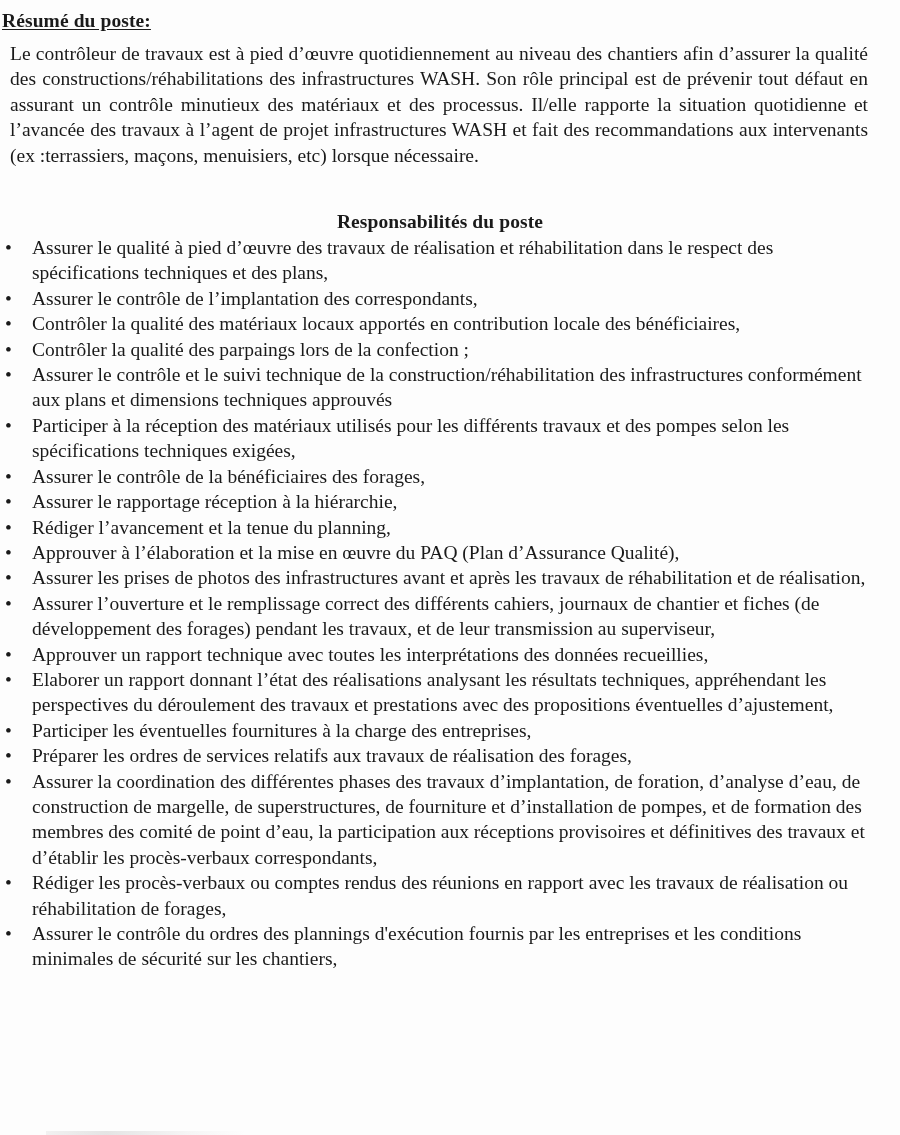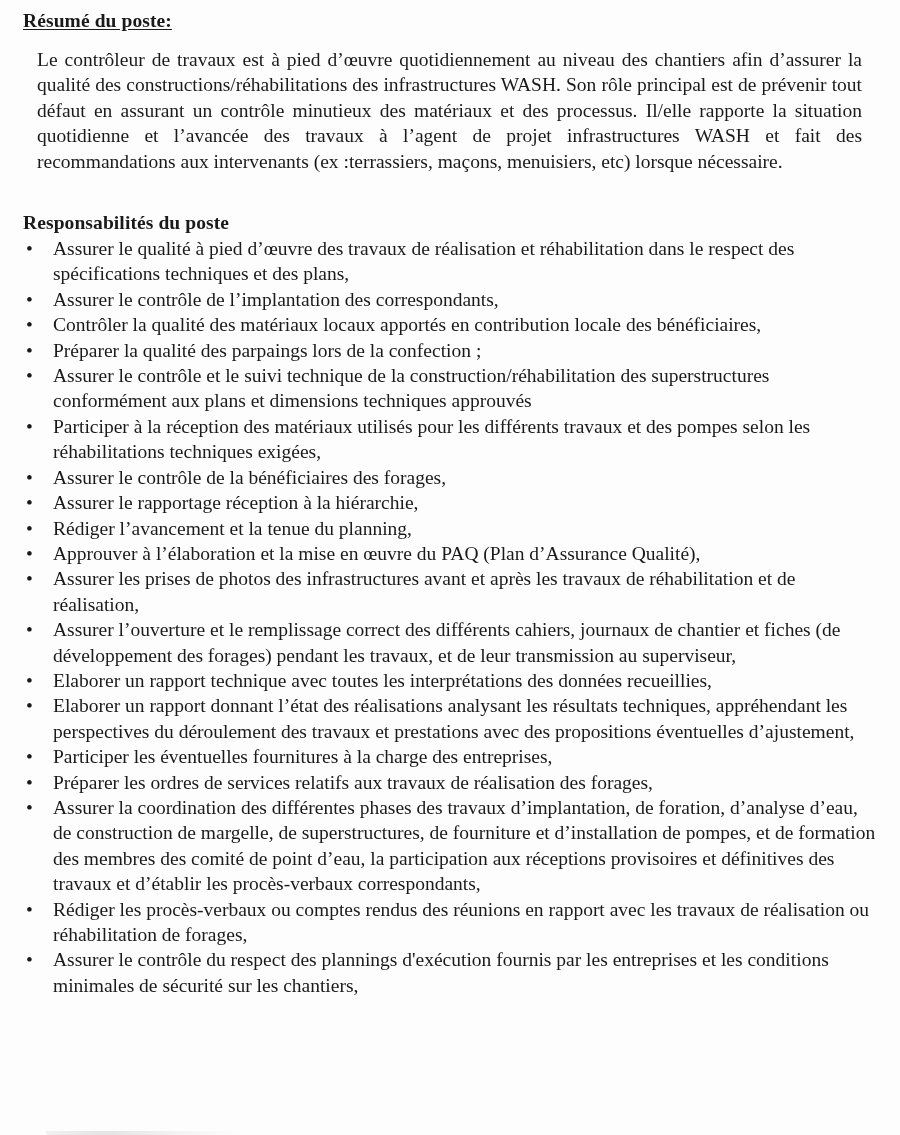--- a/index.html
+++ b/index.html
@@ -14,49 +14,50 @@
     font-family: "Liberation Serif", "DejaVu Serif", serif;
     color: #1a1a1a;
     overflow: hidden;
   }
 
   .page {
     position: relative;
     width: 900px;
     height: 1135px;
     box-sizing: border-box;
-    padding: 8px 22px 0 23px;
+    padding: 8px 22px 0 2px;
   }
 
   
   .heading-underlined {
     font-size: 19.5px;
     font-weight: bold;
     text-decoration: underline;
     text-underline-offset: 2px;
     line-height: 25px;
     margin: 0 0 2px 0;
     letter-spacing: 0.1px;
   }
 
   .heading-plain {
     font-size: 19.5px;
     font-weight: bold;
     line-height: 25px;
-    margin: 0 0 1px 0;
+    margin: 11px 0 1px 0;
     letter-spacing: 0.1px;
+    text-align: center;
   }
 
   
   .summary-paragraph {
     font-size: 19.5px;
     line-height: 25.4px;
     text-align: justify;
     text-justify: inter-word;
-    margin: 14px;
+    margin: 8px;
     padding-right: 2px;
     hyphens: none;
   }
 
   
   .block-gap {
     height: 22px;
   }
 
   
@@ -124,29 +125,29 @@
       <li class="bullet-item">
         <span class="bullet-marker">•</span>
         <span class="bullet-text">Assurer le contrôle de l’implantation des correspondants,</span>
       </li>
       <li class="bullet-item">
         <span class="bullet-marker">•</span>
         <span class="bullet-text">Contrôler la qualité des matériaux locaux apportés en contribution locale des bénéficiaires,</span>
       </li>
       <li class="bullet-item">
         <span class="bullet-marker">•</span>
-        <span class="bullet-text">Préparer la qualité des parpaings lors de la confection ;</span>
-      </li>
-      <li class="bullet-item">
-        <span class="bullet-marker">•</span>
-        <span class="bullet-text">Assurer le contrôle et le suivi technique de la construction/réhabilitation des superstructures conformément aux plans et dimensions techniques approuvés</span>
-      </li>
-      <li class="bullet-item">
-        <span class="bullet-marker">•</span>
-        <span class="bullet-text">Participer à la réception des matériaux utilisés pour les différents travaux et des pompes selon les réhabilitations techniques exigées,</span>
+        <span class="bullet-text">Contrôler la qualité des parpaings lors de la confection ;</span>
+      </li>
+      <li class="bullet-item">
+        <span class="bullet-marker">•</span>
+        <span class="bullet-text">Assurer le contrôle et le suivi technique de la construction/réhabilitation des infrastructures conformément aux plans et dimensions techniques approuvés</span>
+      </li>
+      <li class="bullet-item">
+        <span class="bullet-marker">•</span>
+        <span class="bullet-text">Participer à la réception des matériaux utilisés pour les différents travaux et des pompes selon les spécifications techniques exigées,</span>
       </li>
       <li class="bullet-item">
         <span class="bullet-marker">•</span>
         <span class="bullet-text">Assurer le contrôle de la bénéficiaires des forages,</span>
       </li>
       <li class="bullet-item">
         <span class="bullet-marker">•</span>
         <span class="bullet-text">Assurer le rapportage réception à la hiérarchie,</span>
       </li>
       <li class="bullet-item">
@@ -160,21 +161,21 @@
       <li class="bullet-item">
         <span class="bullet-marker">•</span>
         <span class="bullet-text">Assurer les prises de photos des infrastructures avant et après les travaux de réhabilitation et de réalisation,</span>
       </li>
       <li class="bullet-item">
         <span class="bullet-marker">•</span>
         <span class="bullet-text">Assurer l’ouverture et le remplissage correct des différents cahiers, journaux de chantier et fiches (de développement des forages) pendant les travaux, et de leur transmission au superviseur,</span>
       </li>
       <li class="bullet-item">
         <span class="bullet-marker">•</span>
-        <span class="bullet-text">Elaborer un rapport technique avec toutes les interprétations des données recueillies,</span>
+        <span class="bullet-text">Approuver un rapport technique avec toutes les interprétations des données recueillies,</span>
       </li>
       <li class="bullet-item">
         <span class="bullet-marker">•</span>
         <span class="bullet-text">Elaborer un rapport donnant l’état des réalisations analysant les résultats techniques, appréhendant les perspectives du déroulement des travaux et prestations avec des propositions éventuelles d’ajustement,</span>
       </li>
       <li class="bullet-item">
         <span class="bullet-marker">•</span>
         <span class="bullet-text">Participer les éventuelles fournitures à la charge des entreprises,</span>
       </li>
       <li class="bullet-item">
@@ -184,19 +185,19 @@
       <li class="bullet-item">
         <span class="bullet-marker">•</span>
         <span class="bullet-text">Assurer la coordination des différentes phases des travaux d’implantation, de foration, d’analyse d’eau, de construction de margelle, de superstructures, de fourniture et d’installation de pompes, et de formation des membres des comité de point d’eau, la participation aux réceptions provisoires et définitives des travaux et d’établir les procès-verbaux correspondants,</span>
       </li>
       <li class="bullet-item">
         <span class="bullet-marker">•</span>
         <span class="bullet-text">Rédiger les procès-verbaux ou comptes rendus des réunions en rapport avec les travaux de réalisation ou réhabilitation de forages,</span>
       </li>
       <li class="bullet-item">
         <span class="bullet-marker">•</span>
-        <span class="bullet-text">Assurer le contrôle du respect des plannings d'exécution fournis par les entreprises et les conditions minimales de sécurité sur les chantiers,</span>
+        <span class="bullet-text">Assurer le contrôle du ordres des plannings d'exécution fournis par les entreprises et les conditions minimales de sécurité sur les chantiers,</span>
       </li>
     </ul>
 
   <div class="bottom-artifact"></div>
 
 </div>
 
 </body></html>

